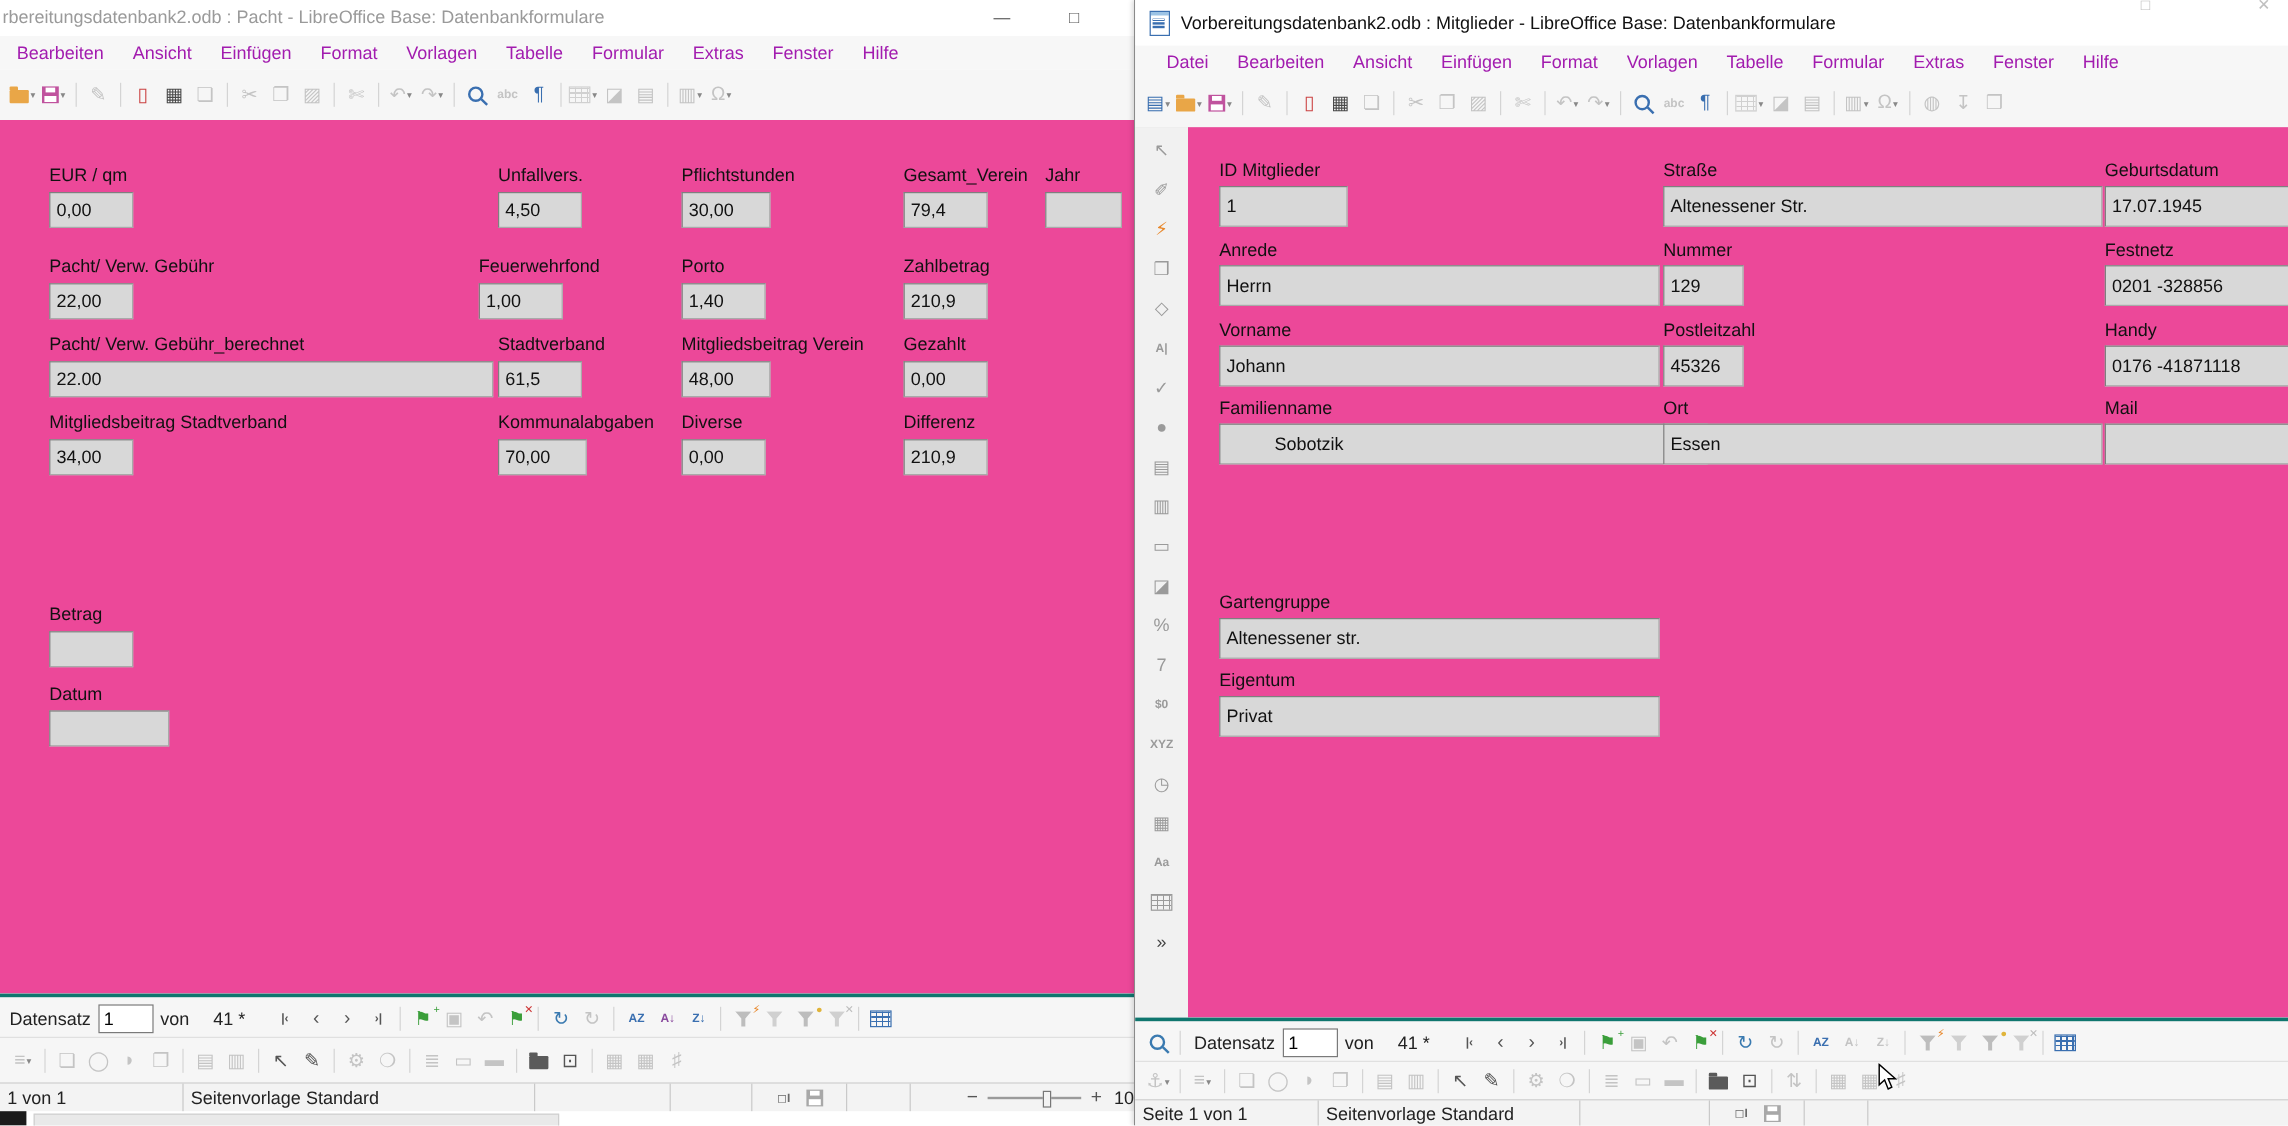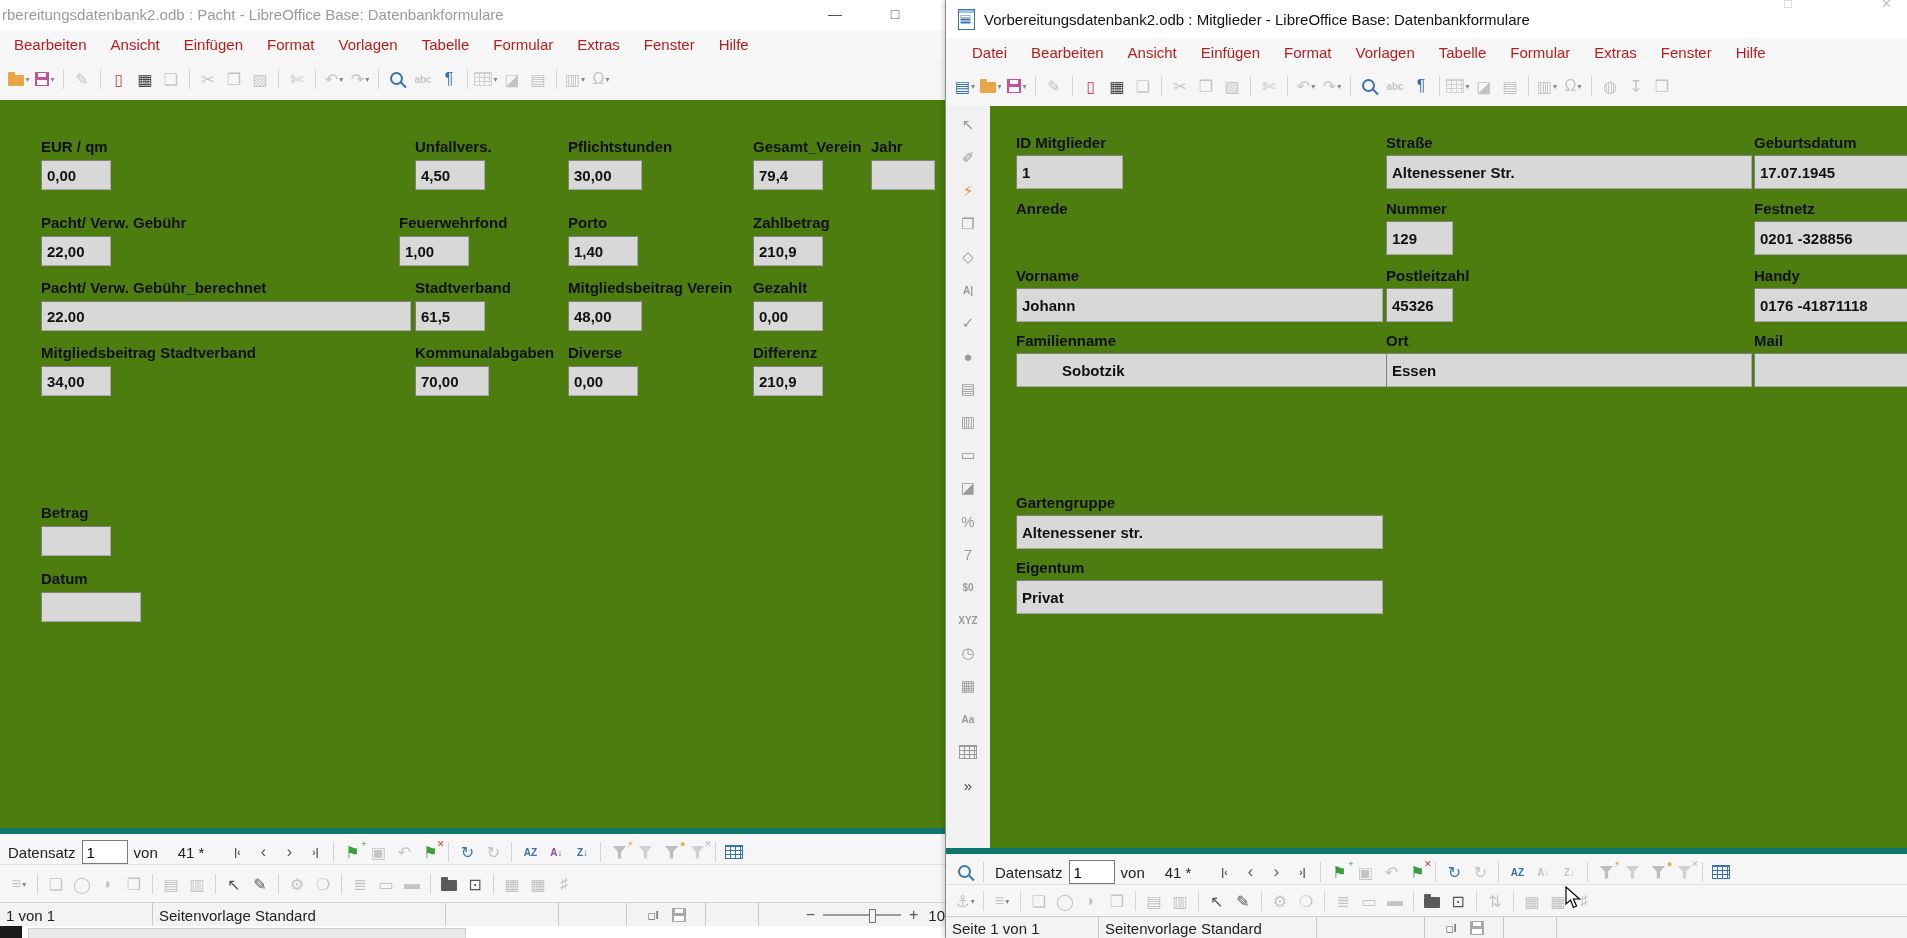--- a/index.html
+++ b/index.html
@@ -2,21 +2,21 @@
 <html><head>
 <meta charset="utf-8">
 <style>
   html,body{margin:0;padding:0;background:#ffffff;}
   body{width:1907px;height:938px;overflow:hidden;position:relative;
        font-family:"Liberation Sans","DejaVu Sans",sans-serif;color:#1a1a1a;}
   .win{position:absolute;background:#fff;}
   
   .titlebar{position:absolute;left:0;right:0;top:0;background:#fff;}
   .menubar{position:absolute;left:0;right:0;display:flex;align-items:center;background:#f7f7f7;}
-  .mitem{padding:4px 12px;font-size:15px;color:#b91c1c;cursor:default;white-space:nowrap;}
+  .mitem{padding:4px 12px;font-size:15px;color:#a21caf;cursor:default;white-space:nowrap;}
   .toolbar{position:absolute;left:0;right:0;display:flex;align-items:center;background:#f6f6f6;
            border-bottom:1px solid #e2e2e2;padding-left:6px;}
   .tbtn{display:inline-flex;align-items:center;justify-content:center;width:24px;height:26px;
         font-size:16px;color:#777;position:relative;margin:0 1px;}
   .tbtn.dis{color:#c4c4c4;}
   .tbtn .dd{font-size:8px;color:#888;margin-left:1px;}
   .tbtn.sm{font-size:10px;font-weight:bold;letter-spacing:0;}
   .tsep{width:1px;height:20px;background:#d4d4d4;margin:0 5px;display:inline-block;}
   .badge{position:absolute;right:-2px;top:1px;font-size:9px;line-height:9px;}
   
@@ -28,28 +28,28 @@
   .i-floppy::after{content:"";position:absolute;bottom:1px;left:2px;width:10px;height:5px;background:#fff;}
   .i-mag{width:9px;height:9px;border:2px solid var(--c,#3a6fb0);border-radius:50%;position:relative;margin:1px 3px 3px 1px;}
   .i-mag::after{content:"";position:absolute;width:7px;height:2px;background:var(--c,#3a6fb0);
                 transform:rotate(45deg);right:-6px;bottom:-3px;}
   .i-grid{width:16px;height:12px;border:1px solid var(--c,#888);
           background-image:repeating-linear-gradient(0deg,transparent 0 3px,var(--c,#888) 3px 4px),
                            repeating-linear-gradient(90deg,transparent 0 4px,var(--c,#888) 4px 5px);}
   .i-funnel{width:14px;height:13px;background:var(--c,#b5b5b5);
             clip-path:polygon(0 0,100% 0,62% 48%,62% 100%,38% 100%,38% 48%);}
   
-  .formarea{position:absolute;background:#4d7c0f;font-weight:bold;}
+  .formarea{position:absolute;background:#ec4899;}
   .fld{position:absolute;}
   .flab{font-size:15px;color:#111;margin-bottom:5px;white-space:nowrap;}
   .fbox{background:#d8d8d8;border:1px solid #7f7f7f;border-right-color:#a9a9a9;border-bottom-color:#a9a9a9;
         font-size:15px;color:#111;padding:0 5px;display:flex;align-items:center;white-space:nowrap;overflow:hidden;}
   
   .recbar{position:absolute;left:0;right:0;display:flex;align-items:center;background:#f6f6f6;
-          border-top:6px solid #0f766e;font-size:15px;color:#222;}
+          border-top:3px solid #0f766e;font-size:15px;color:#222;}
   .recbar .lbl{margin:0 6px;white-space:nowrap;}
   .recinput{width:36px;height:22px;border:1px solid #7a7a7a;background:#fff;font-size:15px;
             font-family:inherit;padding:0 4px;}
   
   .statusbar{position:absolute;left:0;right:0;display:flex;align-items:center;background:#f3f3f3;
              border-top:1px solid #cfcfcf;font-size:15px;color:#222;}
   .ssec{height:100%;display:flex;align-items:center;padding:0 6px;border-right:1px solid #c9c9c9;
         white-space:nowrap;overflow:hidden;}
   .ztrack{width:78px;height:2px;background:#9a9a9a;position:relative;margin:0 8px;display:inline-block;}
   .zthumb{position:absolute;left:46px;top:-5px;width:5px;height:12px;background:#f3f3f3;border:1px solid #777;}
@@ -557,20 +557,21 @@
     </div>
 
   <div class="formarea" style="left:44px;top:106px;width:918px;height:742px;">
     <div>
         <div class="fld" style="left: 26px; top: 28px;">
           <div class="flab">ID Mitglieder</div>
           <div class="fbox" style="width: 95px; height: 32px; margin-top: -1px;">1</div>
         </div>
         <div class="fld" style="left: 26px; top: 94px;">
           <div class="flab">Anrede</div>
+          <div class="fbox" style="width: 355px; height: 32px; margin-top: -1px;">Herrn</div>
         </div>
         <div class="fld" style="left: 26px; top: 161px;">
           <div class="flab">Vorname</div>
           <div class="fbox" style="width: 355px; height: 32px; margin-top: -1px;">Johann</div>
         </div>
         <div class="fld" style="left: 26px; top: 226px;">
           <div class="flab">Familienname</div>
           <div class="fbox" style="width: 355px; height: 32px; margin-top: -1px; padding-left: 45px;">Sobotzik</div>
         </div>
         <div class="fld" style="left: 396px; top: 28px;">

